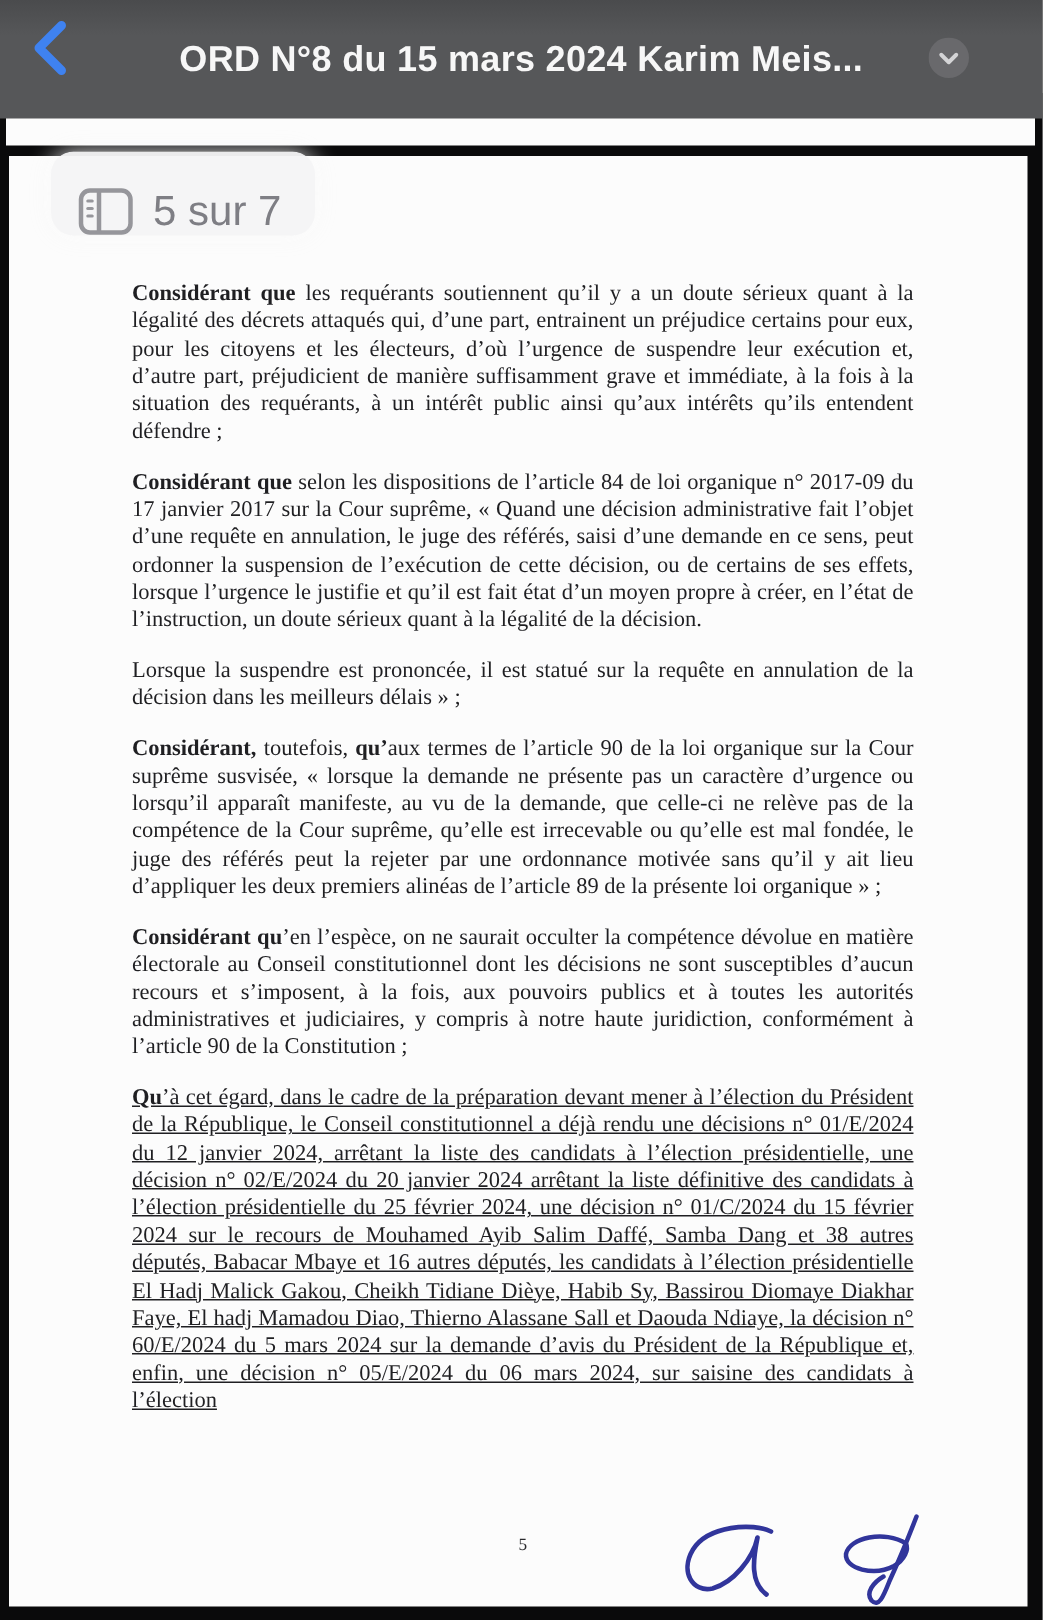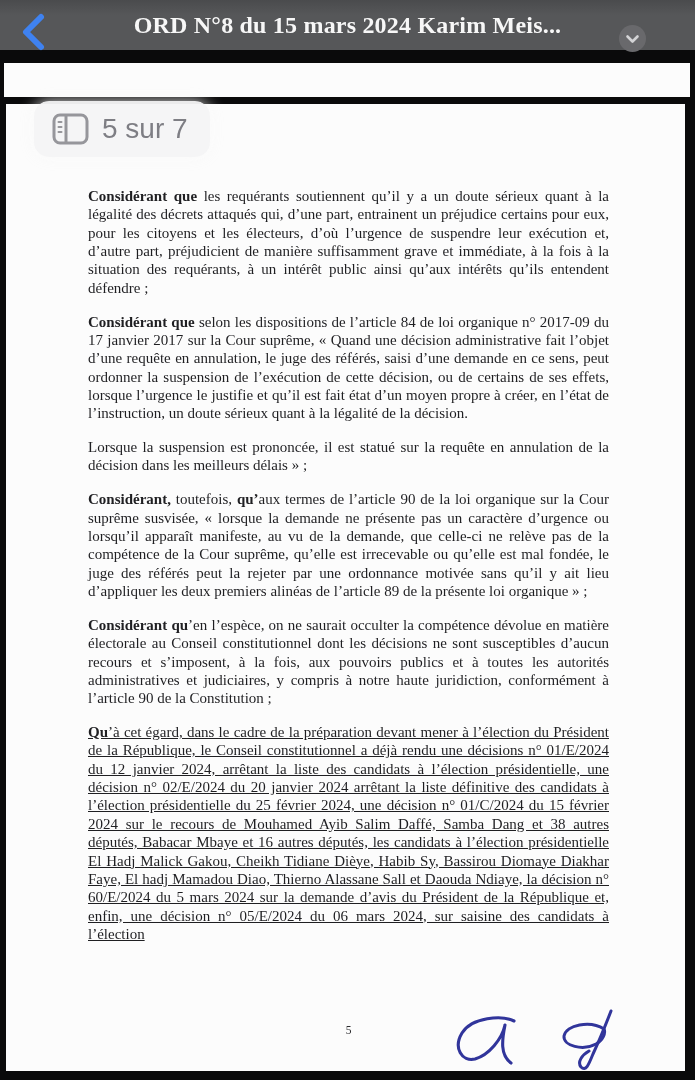--- a/index.html
+++ b/index.html
@@ -5,24 +5,23 @@
   html,body{margin:0;padding:0;}
   body{
     width:695px;height:1080px;
     background:#0a0a0b;
     font-family:"Liberation Sans", sans-serif;
     overflow:hidden;
     position:relative;
   }
   
   .header{
-    position:absolute;top:0;left:0;width:695px;height:50px;
+    position:absolute;top:0;left:0;width:695px;height:79px;
     background:linear-gradient(180deg,#4a4b4d 0%,#565759 30%,#565759 100%);
     z-index:5;
-    font-family:Liberation Serif, serif;
   }
   .back-btn{
     position:absolute;left:16px;top:14px;width:34px;height:38px;
     display:flex;align-items:center;justify-content:center;
     background:none;border:none;padding:0;cursor:pointer;
   }
   .page-title{
     position:absolute;left:50%;top:50%;transform:translate(-50%,-50%);
     color:#f7f7f7;font-size:24px;font-weight:600;white-space:nowrap;
     letter-spacing:0.2px;
@@ -42,21 +41,21 @@
   }
   .doc-page{
     position:absolute;top:42px;left:6px;right:10px;bottom:9px;
     background:#fcfcfc;
   }
   
   .pill{
     position:absolute;top:39px;left:34px;height:56px;
     background:rgba(245,245,246,0.96);
     border-radius:15px;
-    display:flex;align-items:center;
+    display:flex;align-items:flex-end;
     padding:0 22px 0 18px;
     box-shadow:0 0 16px rgba(250,250,250,0.9);
     z-index:4;cursor:pointer;
   }
   .pill .glyph{margin-right:13px;display:flex;align-items:center;}
   .pill .label{
     color:#7e7e84;font-size:28px;font-weight:400;white-space:nowrap;
   }
   
   .doc-text{
@@ -102,21 +101,21 @@
 
 <div class="viewer">
 
   <div class="prev-page"></div>
 
   <div class="doc-page">
 
     <div class="doc-text">
       <p><span class="b">Considérant que </span><span>les requérants soutiennent qu’il y a un doute sérieux quant à la légalité des décrets attaqués qui, d’une part, entrainent un préjudice certains pour eux, pour les citoyens et les électeurs, d’où l’urgence de suspendre leur exécution et, d’autre part, préjudicient de manière suffisamment grave et immédiate, à la fois à la situation des requérants, à un intérêt public ainsi qu’aux intérêts qu’ils entendent défendre ;</span></p>
       <p><span class="b">Considérant que </span><span>selon les dispositions de l’article 84 de loi organique n° 2017-09 du 17 janvier 2017 sur la Cour suprême, « Quand une décision administrative fait l’objet d’une requête en annulation, le juge des référés, saisi d’une demande en ce sens, peut ordonner la suspension de l’exécution de cette décision, ou de certains de ses effets, lorsque l’urgence le justifie et qu’il est fait état d’un moyen propre à créer, en l’état de l’instruction, un doute sérieux quant à la légalité de la décision.</span></p>
-      <p><span>Lorsque la suspension est prononcée, il est statué sur la requête en annulation de la décision dans les meilleurs délais » ;</span></p>
+      <p><span>Lorsque la suspendre est prononcée, il est statué sur la requête en annulation de la décision dans les meilleurs délais » ;</span></p>
       <p><span class="b">Considérant,</span><span> toutefois, </span><span class="b">qu’</span><span>aux termes de l’article 90 de la loi organique sur la Cour suprême susvisée, « lorsque la demande ne présente pas un caractère d’urgence ou lorsqu’il apparaît manifeste, au vu de la demande, que celle-ci ne relève pas de la compétence de la Cour suprême, qu’elle est irrecevable ou qu’elle est mal fondée, le juge des référés peut la rejeter par une ordonnance motivée sans qu’il y ait lieu d’appliquer les deux premiers alinéas de l’article 89 de la présente loi organique » ;</span></p>
       <p><span class="b">Considérant qu</span><span>’en l’espèce, on ne saurait occulter la compétence dévolue en matière électorale au Conseil constitutionnel dont les décisions ne sont susceptibles d’aucun recours et s’imposent, à la fois, aux pouvoirs publics et à toutes les autorités administratives et judiciaires, y compris à notre haute juridiction, conformément à l’article 90 de la Constitution ;</span></p>
       <p><span class="b">Qu</span><span>’à cet égard, dans le cadre de la préparation devant mener à l’élection du Président de la République,  le Conseil constitutionnel a déjà rendu une décisions n° 01/E/2024 du 12 janvier 2024, arrêtant la liste des candidats à l’élection présidentielle, une décision n° 02/E/2024 du 20 janvier 2024 arrêtant la liste définitive des candidats à l’élection présidentielle du 25 février 2024, une décision n° 01/C/2024 du 15 février 2024 sur le recours de Mouhamed Ayib Salim Daffé, Samba Dang et 38 autres députés, Babacar Mbaye et 16 autres députés, les candidats à l’élection présidentielle El Hadj Malick Gakou, Cheikh Tidiane Dièye, Habib Sy, Bassirou Diomaye Diakhar Faye, El hadj Mamadou Diao, Thierno Alassane Sall et Daouda Ndiaye, la décision n° 60/E/2024 du 5 mars 2024 sur la demande d’avis du Président de la République et, enfin, une décision n° 05/E/2024 du 06 mars 2024, sur saisine des candidats à l’élection</span></p>
     </div>
 
     <div class="page-num">5</div>
 
     <span class="sig sig-1">
       <svg width="78" height="56" viewBox="0 0 78 56">
         <path d="M64,7 C52,1 22,3 12,19 C3,34 12,48 25,45 C39,41 52,25 55,11 C52,26 50,41 61,49" fill="none" stroke="#31359b" stroke-width="3.1" stroke-linecap="round" stroke-linejoin="round"></path>

